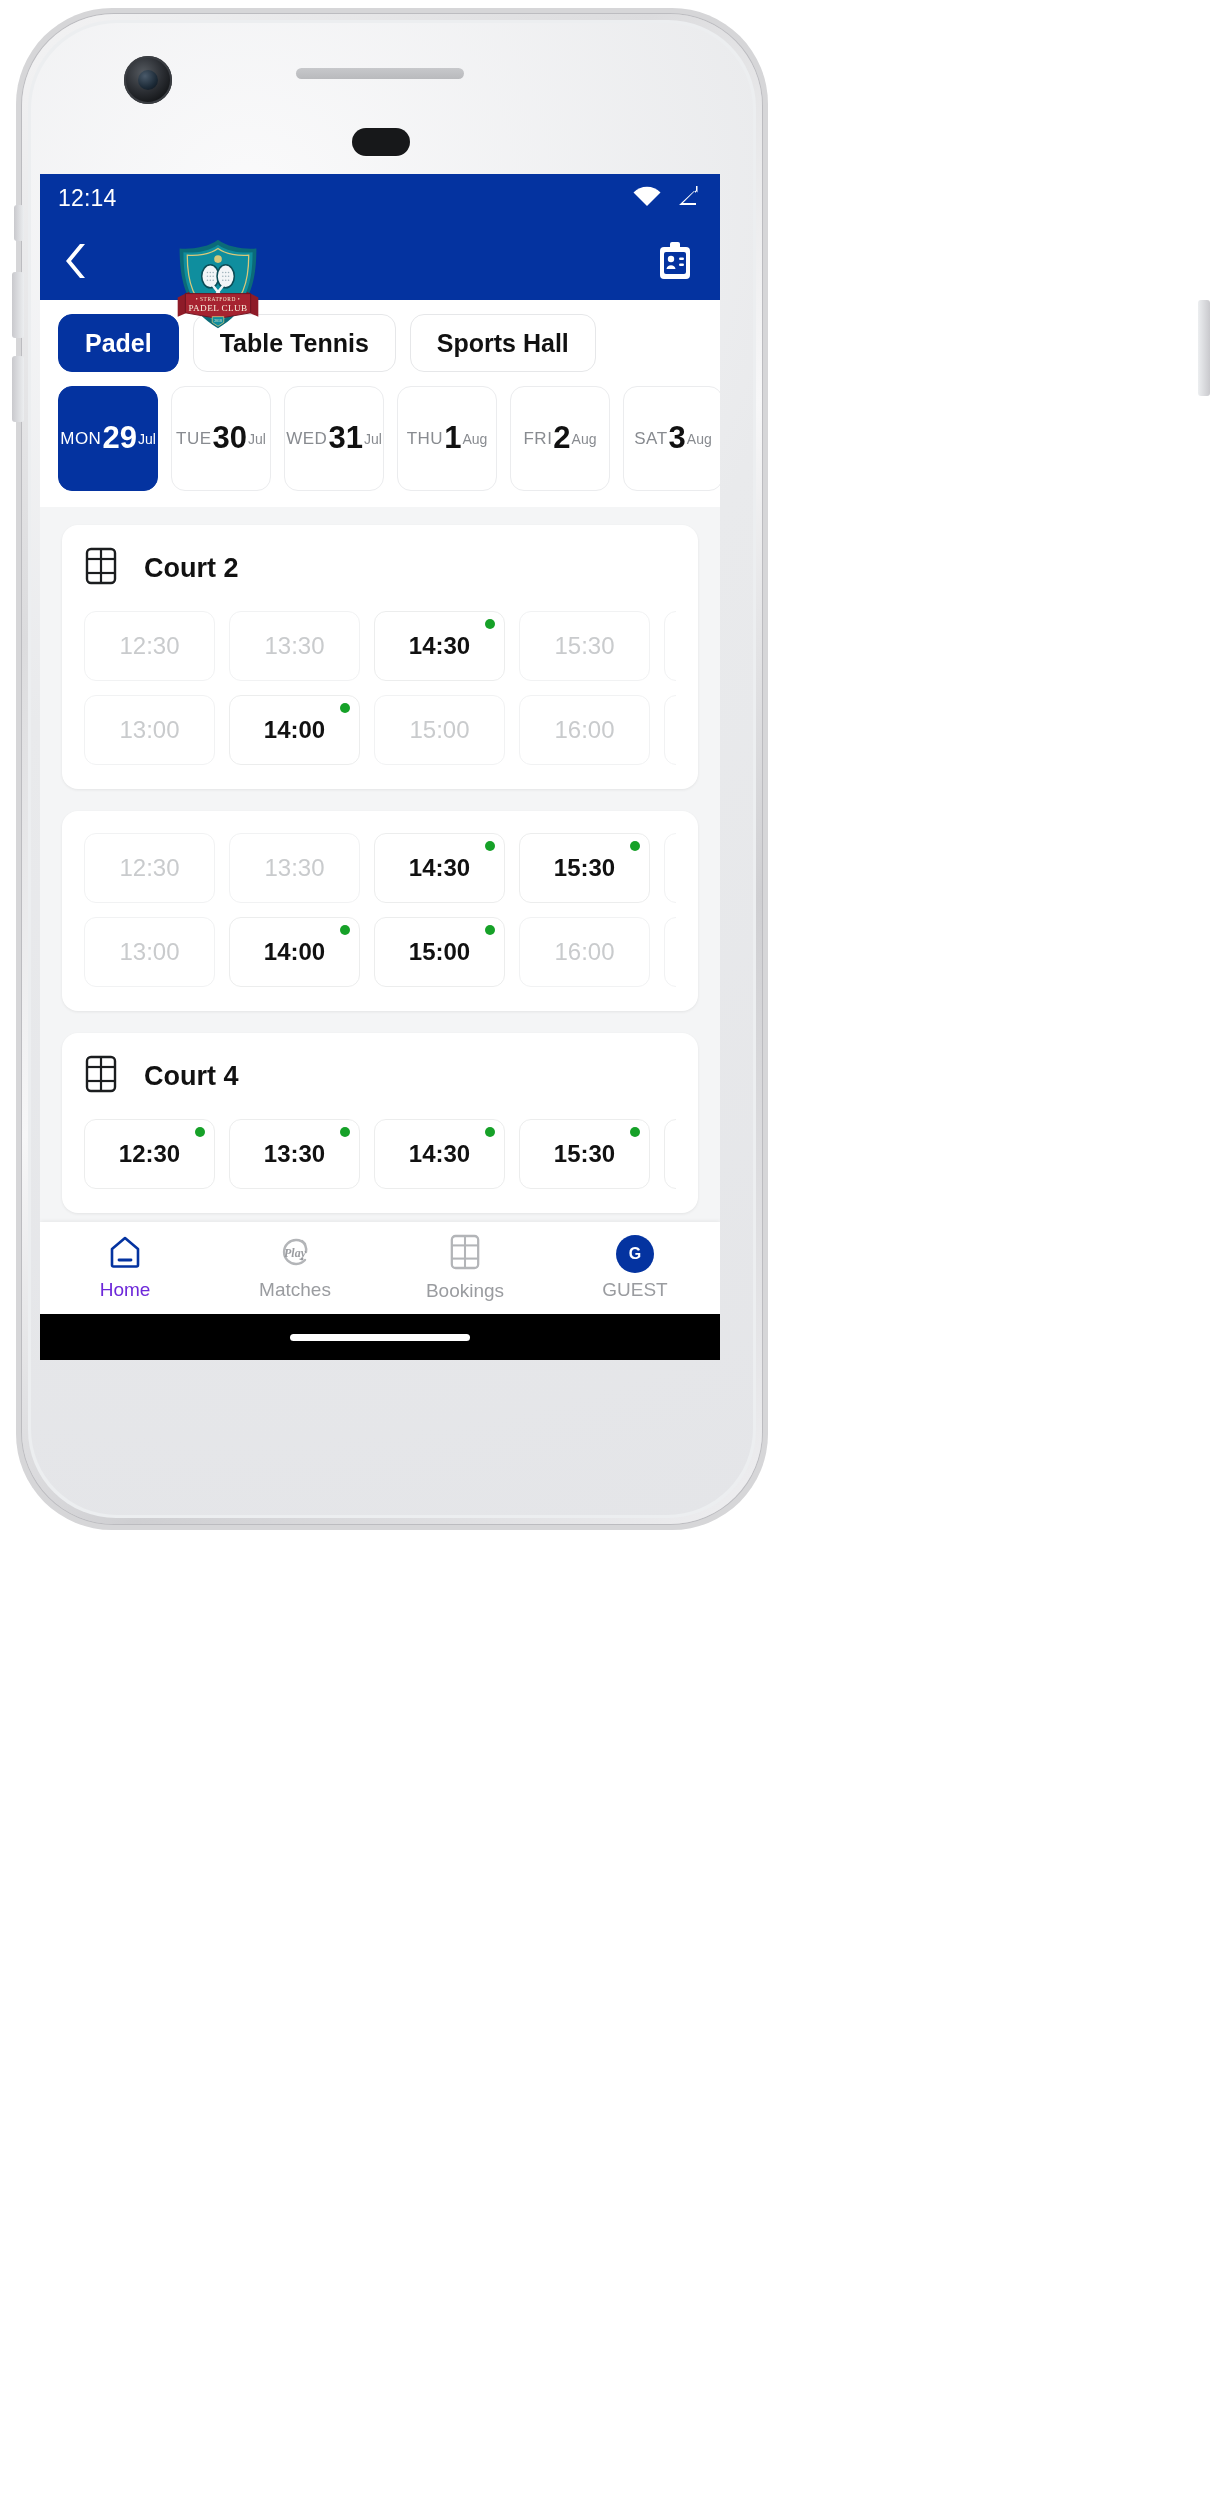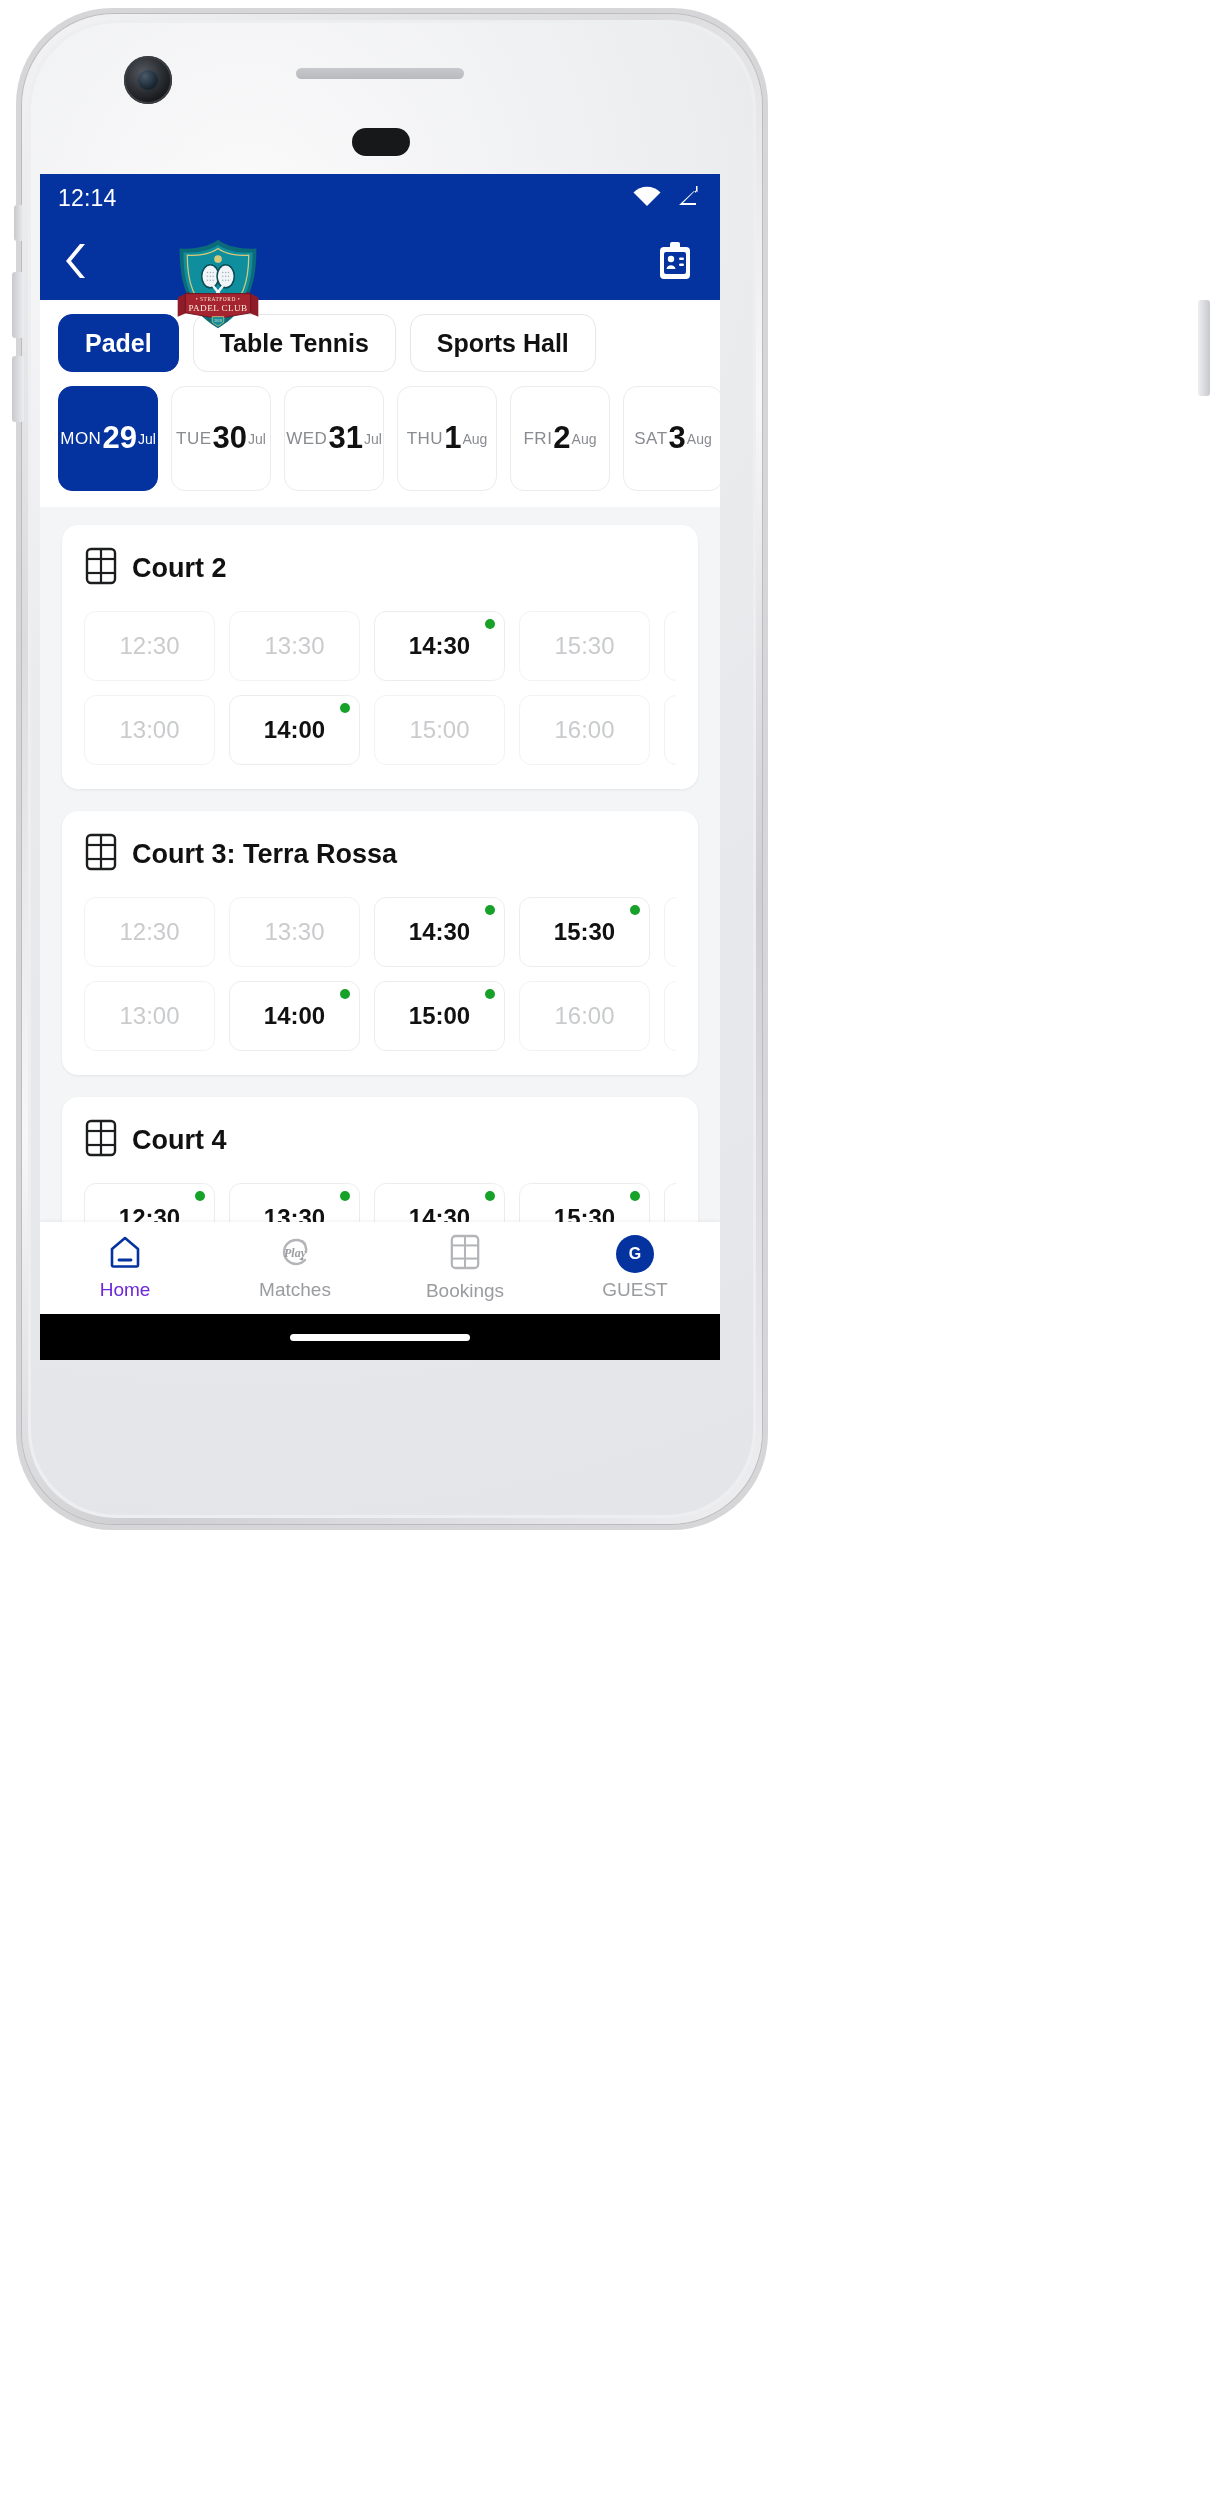--- a/index.html
+++ b/index.html
@@ -118,21 +118,21 @@
   .datecell.active .mon{ color:#fff; }
 
   
   .content{
     background:#f4f5f6; padding:18px 22px 0 22px; height:856px; overflow:hidden;
   }
   .court-card{
     background:#fff; border-radius:16px; padding:22px 22px 24px 22px;
     margin-bottom:22px; box-shadow:0 1px 3px rgba(0,0,0,.07);
   }
-  .court-head{ display:flex; align-items:center; gap:14px; margin-bottom:22px; }
+  .court-head{ display:flex; align-items:center; gap:26px; margin-bottom:22px; }
   .court-title{ font-size:27px; font-weight:700; color:#111; }
 
   .slot-grid{ display:flex; flex-direction:column; gap:14px; }
   .slot-row{ display:flex; gap:14px; overflow:hidden; }
   .slot{
     position:relative; flex:0 0 auto;
     width:131px; height:70px; border-radius:12px;
     border:1.5px solid #eceded; background:#fff;
     display:flex; align-items:center; justify-content:center;
     font-size:24px; font-weight:700; color:#111;
@@ -361,31 +361,20 @@
               </div>
             <div class="slot disabled">
                 <span>16:00</span>
               </div>
             <div class="slot disabled"></div>
           </div>
         </div>
       </div>
 
       <div class="court-card">
-        <div class="court-head">
-          <span>
-            <svg width="34" height="38" viewBox="0 0 34 38">
-              <rect x="3" y="2" width="28" height="34" rx="4" fill="none" stroke="#1b1d1f" stroke-width="2.4"></rect>
-              <line x1="3" y1="12" x2="31" y2="12" stroke="#1b1d1f" stroke-width="2.2"></line>
-              <line x1="3" y1="26" x2="31" y2="26" stroke="#1b1d1f" stroke-width="2.2"></line>
-              <line x1="17" y1="2" x2="17" y2="36" stroke="#1b1d1f" stroke-width="2.2"></line>
-            </svg>
-          </span>
-          <span class="court-title">Court 3: Terra Rossa</span>
-        </div>
         <div class="slot-grid">
           <div class="slot-row">
             <div class="slot disabled">
                 <span>12:30</span>
               </div>
             <div class="slot disabled">
                 <span>13:30</span>
               </div>
             <div class="slot">
                 <span class="dot"></span>

